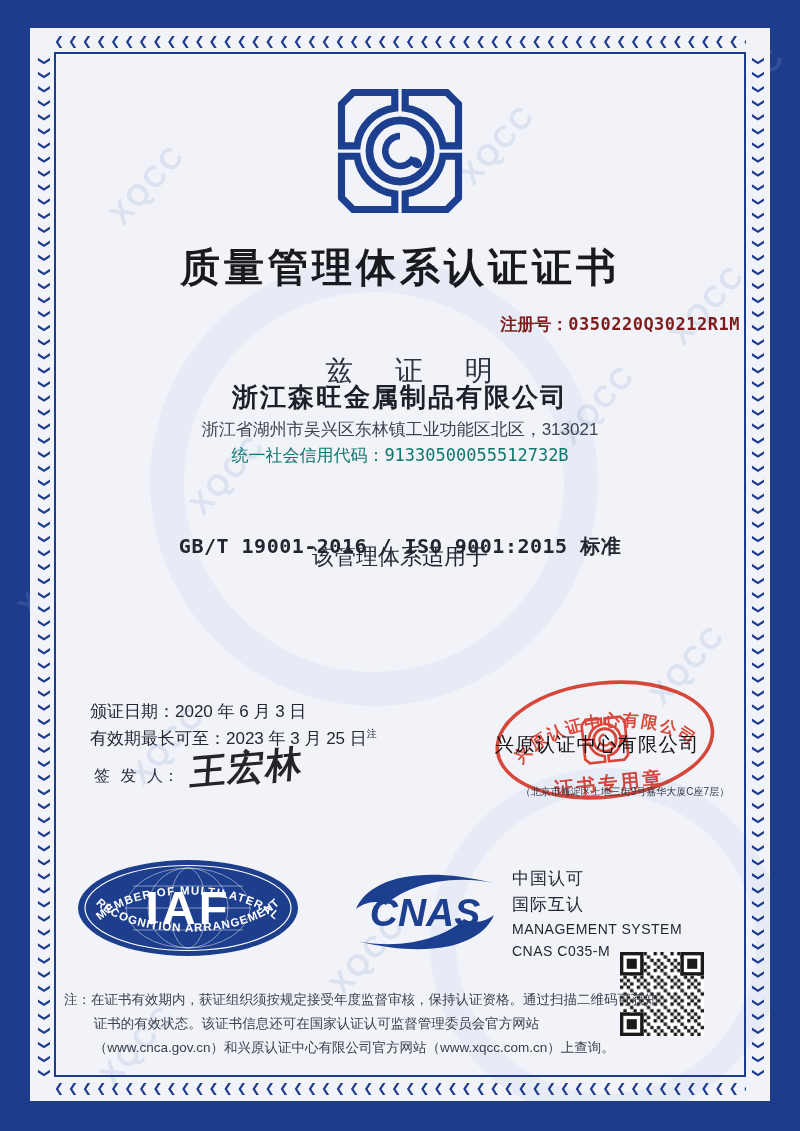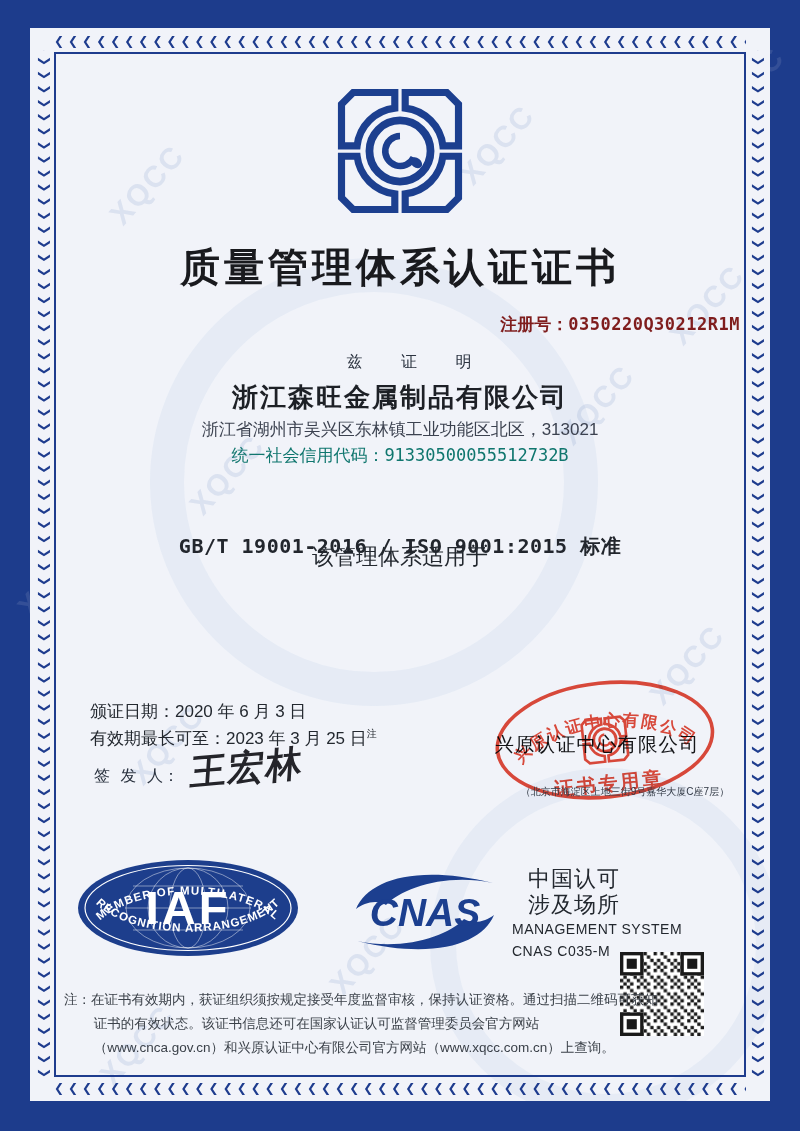--- a/index.html
+++ b/index.html
@@ -23,21 +23,21 @@
   .chev-bottom{left:24px;right:24px;bottom:6px;}
   .chev-left{left:6px;top:1050px;width:1028px;transform:rotate(-90deg);transform-origin:0 0;}
   .chev-right{left:720px;top:1050px;width:1028px;transform:rotate(-90deg);transform-origin:0 0;}
   .wm{position:absolute;color:rgba(105,135,195,.16);font-weight:bold;font-size:30px;
     transform:rotate(-48deg);letter-spacing:2px;pointer-events:none;}
   .ring{position:absolute;border-radius:50%;border:34px solid rgba(165,190,230,.14);pointer-events:none;}
   .center{left:0;right:0;text-align:center;position:absolute;}
   .title{top:212px;font-size:40px;font-weight:900;letter-spacing:4px;color:#191a1e;}
   .regline{position:absolute;top:285px;right:30px;font-size:17px;font-weight:700;color:#7f1d1d;}
   .regnum{font-family:"DejaVu Sans Mono","Liberation Mono",monospace;font-weight:700;letter-spacing:.5px;}
-  .certify{top:324px;font-size:16px;color:#2b3340;word-spacing:34px;font-weight:500;margin-left:18px;}
+  .certify{top:324px;font-size:28px;color:#2b3340;word-spacing:34px;font-weight:500;margin-left:18px;}
   .company{top:352px;font-size:26px;font-weight:800;color:#1d2026;letter-spacing:2px;}
   .addr{top:390px;font-size:17px;color:#3c4250;}
   .code{top:416px;font-size:17px;color:#0f766e;}
   .mono{font-family:"DejaVu Sans Mono","Liberation Mono",monospace;}
   .comply{top:452px;font-size:20px;color:#2b3340;word-spacing:10px;font-weight:500;}
   .standard{top:505px;font-size:20px;font-weight:700;color:#22262d;
     font-family:"DejaVu Sans Mono","Liberation Mono",monospace;letter-spacing:.5px;}
   .scopehead{top:514px;font-size:22px;color:#23282f;font-weight:500;}
   .scope{position:absolute;left:50px;top:540px;width:641px;font-size:19.5px;font-weight:700;
     line-height:36px;color:#1f242c;text-indent:2em;text-align:justify;}
@@ -49,21 +49,21 @@
     transform:rotate(-5deg) skewX(-9deg);letter-spacing:2px;}
   .bodyname{position:absolute;left:462px;top:703px;width:210px;text-align:center;
     font-size:19.5px;color:#141518;font-weight:500;letter-spacing:1px;z-index:1;}
   .stampwrap{position:absolute;left:455px;top:648px;width:240px;height:130px;z-index:2;
     transform:rotate(-6deg);opacity:.92;mix-blend-mode:multiply;}
   .hqaddr{position:absolute;left:452px;top:757px;width:286px;text-align:center;
     font-size:10px;color:#2e3642;z-index:3;}
   .iaf{position:absolute;left:45px;top:830px;}
   .cnas{position:absolute;left:320px;top:836px;}
   .accr{position:absolute;left:482px;top:838px;color:#23282f;}
-  .accr .cjk{font-size:22px;line-height:26px;letter-spacing:1px;margin-left:16px;}
+  .accr .cjk{font-size:17px;line-height:26px;letter-spacing:1px;}
   .accr .lat{font-size:14px;line-height:22px;letter-spacing:.5px;}
   .qr{position:absolute;left:590px;top:924px;}
   .footnote{position:absolute;left:34px;top:960px;width:568px;font-size:13.5px;line-height:24px;
     color:#3b4149;padding-left:2.2em;text-indent:-2.2em;}
   svg text{font-family:"Liberation Sans","DejaVu Sans",sans-serif;}
 </style>
 </head>
 <body>
 
 <svg width="0" height="0" style="position:absolute">
@@ -172,21 +172,21 @@
   </svg>
 
   <svg class="cnas" width="150" height="96" viewBox="0 0 150 96">
     <path d="M6 45 C18 16 66 0 143 19 C96 9 52 24 36 41 C26 35 14 39 6 45 Z" fill="#1c3f8f"></path>
     <path d="M6 45 C18 16 66 0 143 19 C96 9 52 24 36 41 C26 35 14 39 6 45 Z" fill="#1c3f8f" transform="rotate(180 75 48)"></path>
     <text x="75" y="62" text-anchor="middle" font-size="39" font-weight="bold" font-style="italic" fill="#1c3f8f" letter-spacing="0">CNAS</text>
   </svg>
 
   <div class="accr">
     <div class="cjk">中国认可</div>
-    <div class="cjk">涉及场所</div>
+    <div class="cjk">国际互认</div>
     <div class="lat">MANAGEMENT SYSTEM</div>
     <div class="lat">CNAS C035-M</div>
   </div>
 
   <svg class="qr" width="84" height="84" viewBox="0 0 25 25">
     <defs>
       <pattern id="qrp" width="5" height="5" patternUnits="userSpaceOnUse">
         <rect x="0" y="0" width="1" height="1" fill="#1a1a1a"></rect>
         <rect x="2" y="0" width="1" height="1" fill="#1a1a1a"></rect>
         <rect x="3" y="1" width="1" height="1" fill="#1a1a1a"></rect>

